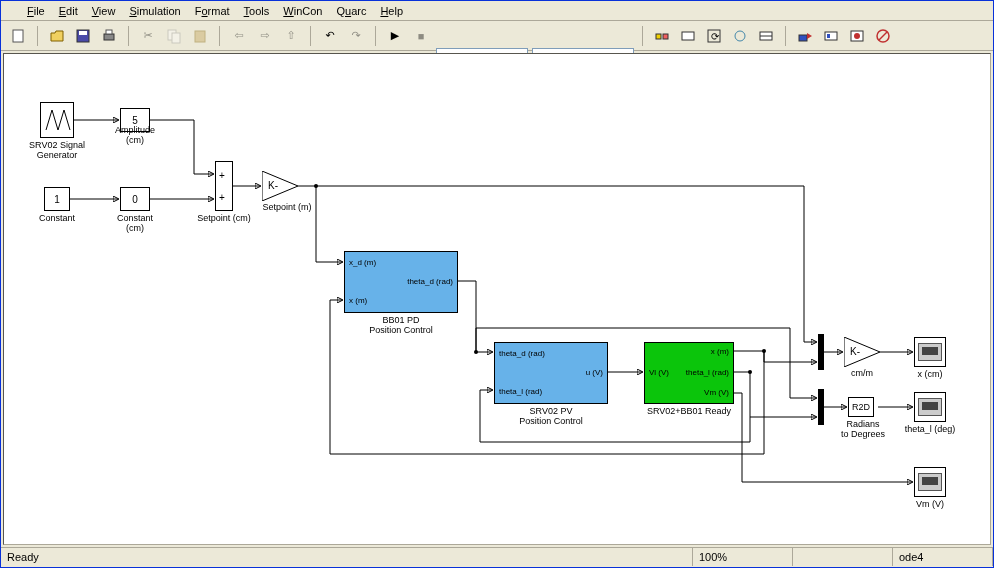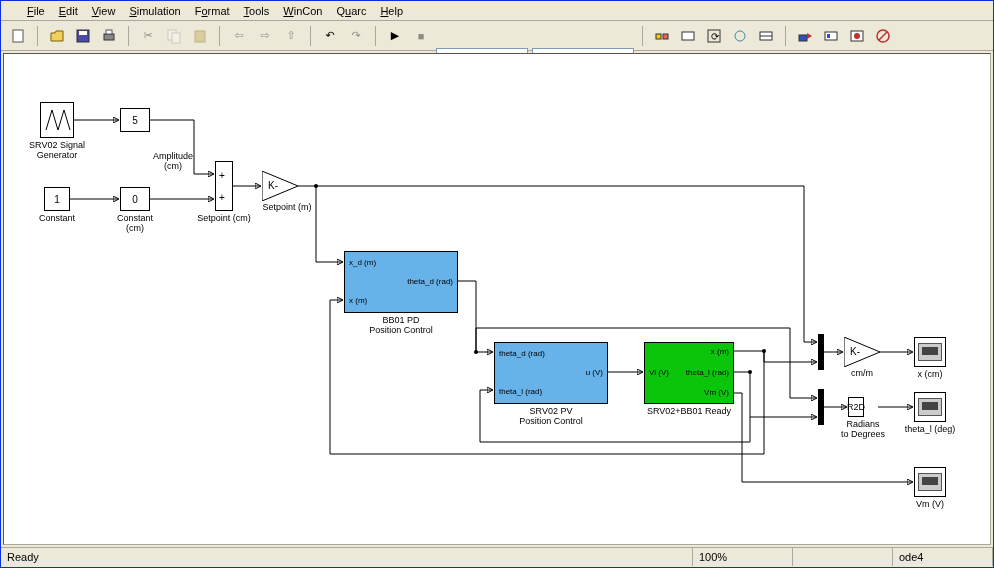--- a/index.html
+++ b/index.html
@@ -171,21 +171,21 @@
   <div class="canvas">
 
     <div class="block" style="left:36px; top:48px; width:34px; height:36px;">
       <svg width="30" height="30">
           <polyline points="4,25 10,5 16,25 22,5 28,25" stroke="black" fill="none"></polyline>
         </svg>
     </div>
     <div class="label" style="left:11px; top:87px; width:84px;">SRV02 Signal<br>Generator</div>
 
     <div class="block" style="left:116px; top:54px; width:30px; height:24px;">5</div>
-    <div class="label" style="left:106px; top:98px; width:50px;margin-left:38px;">Amplitude<br>(cm)</div>
+    <div class="label" style="left:106px; top:72px; width:50px;">Amplitude<br>(cm)</div>
 
     <div class="block" style="left:40px; top:133px; width:26px; height:24px;">1</div>
     <div class="label" style="left:30px; top:160px; width:46px;">Constant</div>
 
     <div class="block" style="left:116px; top:133px; width:30px; height:24px;">0</div>
     <div class="label" style="left:106px; top:160px; width:50px;">Constant<br>(cm)</div>
 
     <div class="block" style="left:211px; top:107px; width:18px; height:50px;">
       <div style="position:absolute; left:3px; top:8px;">+</div>
       <div style="position:absolute; left:3px; top:30px;">+</div>
@@ -223,21 +223,21 @@
     <div class="block mux" style="left:814px; top:280px; width:6px; height:36px;"></div>
 
     <div class="block mux" style="left:814px; top:335px; width:6px; height:36px;"></div>
 
     <svg style="position:absolute; left:840px; top:283px;" width="36" height="30">
         <polygon points="0,0 0,30 36,15" fill="white" stroke="black"></polygon>
       </svg>
     <div style="position:absolute; left:846px; top:292px; font-size:10px;">K-</div>
     <div class="label" style="left:838px; top:315px; width:40px;">cm/m</div>
 
-    <div class="block" style="left:844px; top:343px; width:16px; height:20px; font-size:9px;text-align:right;">R2D</div>
+    <div class="block" style="left:844px; top:343px; width:26px; height:20px; font-size:9px;text-align:right;">R2D</div>
     <div class="label" style="left:830px; top:366px; width:58px;">Radians<br>to Degrees</div>
 
     <div class="block" style="left:910px; top:283px; width:32px; height:30px;">
         <div class="scope-inner"></div>
       </div>
     <div class="label" style="left:904px; top:316px; width:44px;">x (cm)</div>
 
     <div class="block" style="left:910px; top:338px; width:32px; height:30px;">
         <div class="scope-inner"></div>
       </div>

